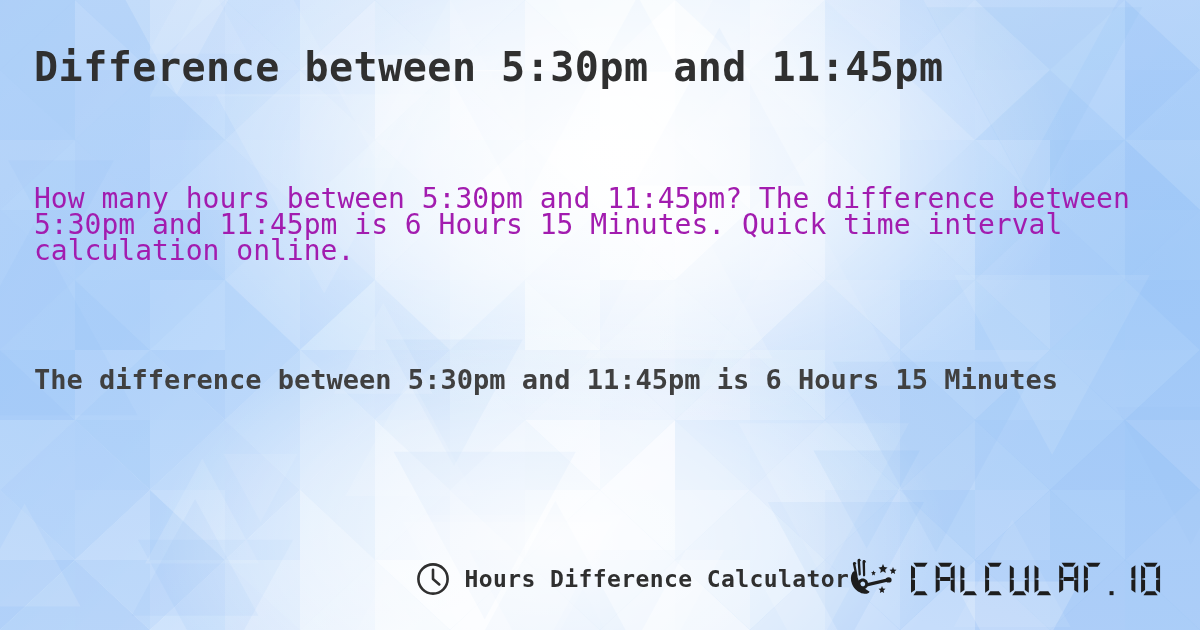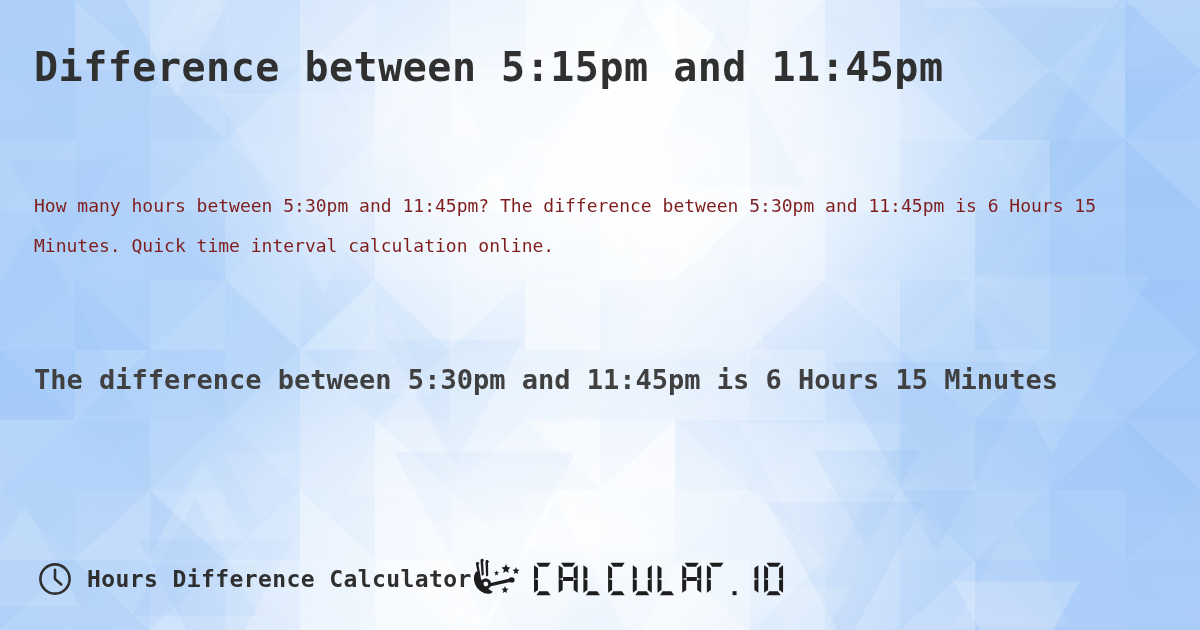--- a/index.html
+++ b/index.html
@@ -56,23 +56,23 @@
     color:#303030;
     letter-spacing:0.5px;
     white-space:nowrap;
   }
 
   .lead-paragraph {
     position:absolute;
     left:34px;
     top:186px;
     width:1105px;
-    font-size:18px;
-    line-height:40px;
-    color:#7f1d1d;
+    font-size:28px;
+    line-height:26px;
+    color:#a21caf;
     letter-spacing:0px;
   }
 
   .result-statement {
     position:absolute;
     left:34px;
     top:355px;
     width:1130px;
     font-size:27px;
     font-weight:bold;
@@ -83,21 +83,21 @@
 
   
   .footer {
     position:absolute;
     left:0;
     right:0;
     bottom:28px;
     height:46px;
     display:flex;
     align-items:center;
-    justify-content:flex-start;
+    justify-content:flex-end;
     padding:0 34px 0 38px;
   }
 
   .footer-brand {
     display:flex;
     align-items:center;
     gap:15px;
   }
 
   .clock-icon { display:block; flex:none; }
@@ -472,21 +472,21 @@
       <polygon points="515.7,712.3 408.4,514.9 623.0,514.9" fill="rgb(255,255,255)" opacity="0.121"></polygon>
       <polygon points="215.5,682.7 137.9,539.8 293.2,539.8" fill="rgb(140,186,244)" opacity="0.121"></polygon>
       <polygon points="507.7,714.6 403.0,522.0 612.3,522.0" fill="rgb(255,255,255)" opacity="0.186"></polygon>
     </g>
 </svg>
 
 <div id="bg-glow"></div>
 
 <div id="content">
 
-  <h1 class="page-title">Difference between 5:15pm and 11:45pm</h1>
+  <h1 class="page-title">Difference between 5:30pm and 11:45pm</h1>
 
   <p class="lead-paragraph">How many hours between 5:30pm and 11:45pm? The difference between 5:30pm and 11:45pm is 6 Hours 15 Minutes. Quick time interval calculation online.</p>
 
   <p class="result-statement">The difference between 5:30pm and 11:45pm is 6 Hours 15 Minutes</p>
 
   <div class="footer">
 
     <div class="footer-brand">
       <svg class="clock-icon" width="34" height="34" viewBox="0 0 34 34" xmlns="http://www.w3.org/2000/svg">
         <circle cx="17" cy="17" r="14.6" fill="none" stroke="#2f2f2f" stroke-width="2.6"></circle>

